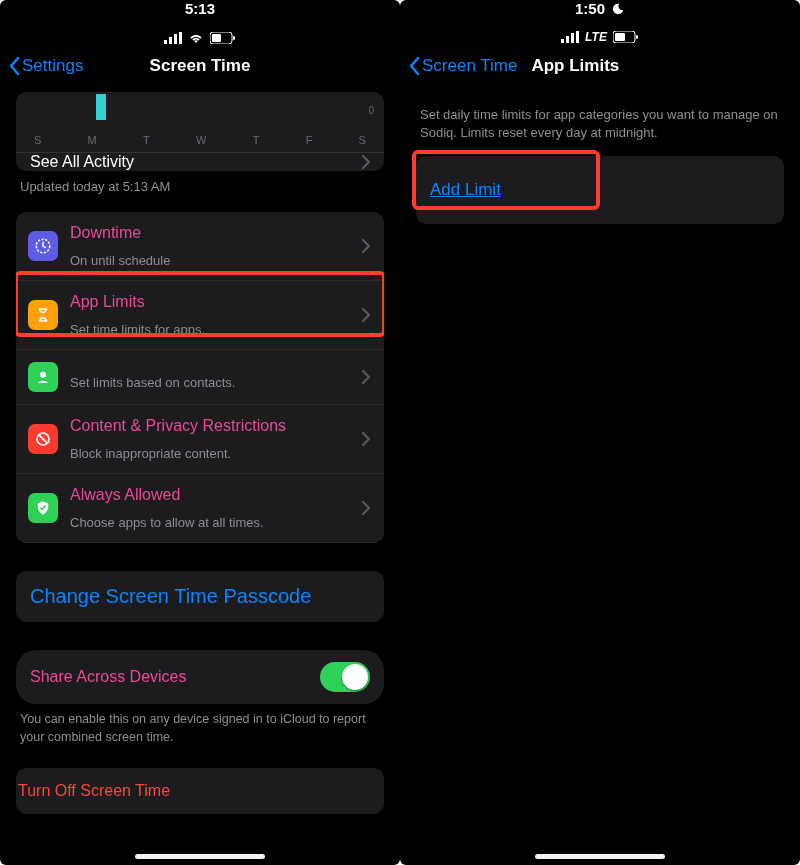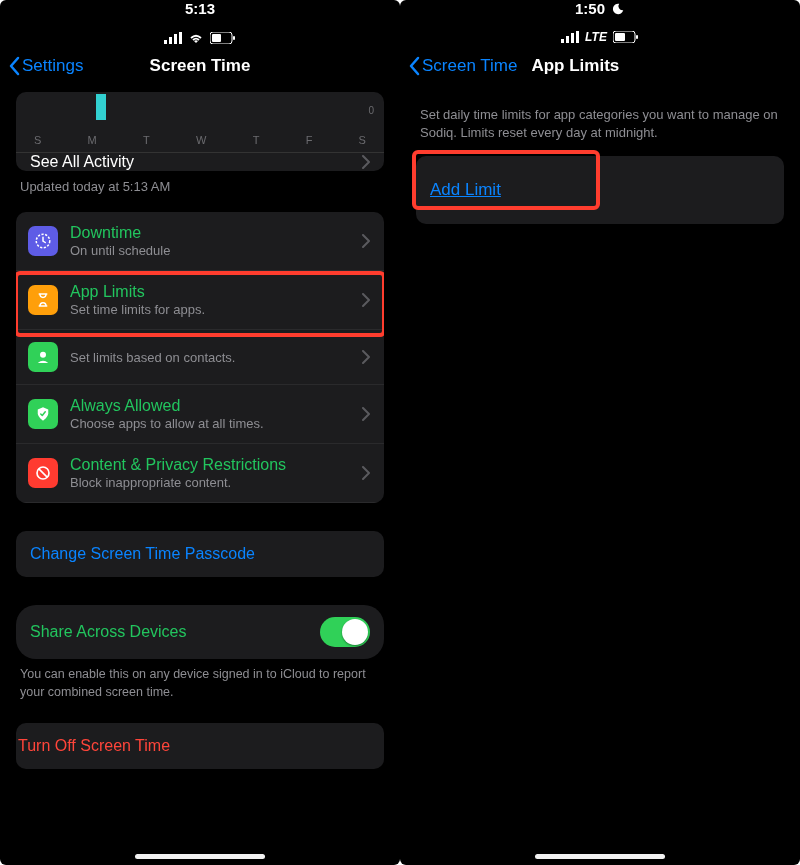--- a/index.html
+++ b/index.html
@@ -21,25 +21,25 @@
   .chart-days { display: flex; justify-content: space-between; padding: 0 18px 6px 18px; font-size: 11px; color: #6b6b6f; }
   .chart-zero { position: absolute; right: 10px; bottom: 18px; font-size: 10px; color: #6b6b6f; }
   .activity-row { display: flex; align-items: center; justify-content: space-between; padding: 0 14px; color: #fff; font-size: 16px; border-top: 0.5px solid #333; }
   .updated { color: #8e8e93; font-size: 13px; padding: 8px 4px 18px 4px; }
   .group { background: #1c1c1e; border-radius: 10px; margin-top: 0; overflow: hidden; position: relative; }
   .cell { display: flex; align-items: center; padding: 12px 14px 12px 12px; border-bottom: 0.5px solid #2a2a2c; position: relative; }
   .cell:last-child { border-bottom: none; }
   .icon-box { width: 30px; height: 30px; border-radius: 7px; display: flex; align-items: center; justify-content: center; margin-right: 12px; flex-shrink: 0; }
   .icon-box svg { width: 18px; height: 18px; }
   .cell-texts { flex: 1; }
-  .cell-title { font-size: 16px; color: #22c55e; }
-  .cell-sub { font-size: 13px; color: #8e8e93; margin-top: 1px; }
+  .cell-title { font-size: 16px; color: #ec4899; }
+  .cell-sub { font-size: 13px; color: #8e8e93; margin-top: 11px; }
   .chev { color: #5a5a5e; }
   .highlight { position: absolute; border: 4px solid #ff3d2e; border-radius: 6px; pointer-events: none; }
-  .link-cell { color: #0a84ff; font-size: 16px; padding: 14px 14px; background: #1c1c1e; border-radius: 10px; margin-top: 28px; }
+  .link-cell { color: #0a84ff; font-size: 20px; padding: 14px 14px; background: #1c1c1e; border-radius: 10px; margin-top: 28px; }
   .toggle-group { background: #1c1c1e; border-radius: 20px; margin-top: 28px; }
   .toggle-row { display: flex; align-items: center; justify-content: space-between; padding: 12px 14px; }
   .toggle { width: 50px; height: 30px; background: #30d158; border-radius: 15px; position: relative; }
   .toggle::after { content:""; position:absolute; right:2px; top:2px; width:26px; height:26px; background:#fff; border-radius:50%; box-shadow:0 1px 2px rgba(0,0,0,.4); }
   .footnote { color: #8e8e93; font-size: 12.5px; padding: 7px 4px 0 4px; line-height: 1.4; }
   .danger-cell { background: #1c1c1e; border-radius: 10px; margin-top: 22px; padding: 14px 2px; color: #ff453a; font-size: 16px; }
   .home-indicator { position: absolute; bottom: 6px; left: 50%; transform: translateX(-50%); width: 130px; height: 5px; background: #fff; border-radius: 3px; opacity: .95; }
   
   .desc-text { color: #8e8e93; font-size: 13px; padding: 18px 4px 8px 4px; line-height: 1.4; }
   .add-limit-group { background: #1c1c1e; border-radius: 10px; margin-top: 6px; position: relative; }
@@ -152,45 +152,45 @@
           </div>
           <div class="cell-texts">
             <div class="cell-sub">Set limits based on contacts.</div>
           </div>
           <svg class="chev" width="8" height="14" viewBox="0 0 8 14">
               <path d="M1 1 L7 7 L1 13" stroke="#5a5a5e" stroke-width="2" fill="none" stroke-linecap="round" stroke-linejoin="round"></path>
             </svg>
         </div>
 
         <div class="cell">
+          <div class="icon-box" style="background:#ff3b30;">
+            <svg viewBox="0 0 24 24">
+                <circle cx="12" cy="12" r="8" fill="none" stroke="#fff" stroke-width="2.2"></circle>
+                <line x1="6.5" y1="6.5" x2="17.5" y2="17.5" stroke="#fff" stroke-width="2.2"></line>
+              </svg>
+          </div>
+          <div class="cell-texts">
+            <div class="cell-title">Content &amp; Privacy Restrictions</div>
+            <div class="cell-sub">Block inappropriate content.</div>
+          </div>
+          <svg class="chev" width="8" height="14" viewBox="0 0 8 14">
+              <path d="M1 1 L7 7 L1 13" stroke="#5a5a5e" stroke-width="2" fill="none" stroke-linecap="round" stroke-linejoin="round"></path>
+            </svg>
+        </div>
+
+        <div class="cell">
           <div class="icon-box" style="background:#30d158;">
             <svg viewBox="0 0 24 24">
                 <path d="M12 3 L19 6 V11 C19 16 12 21 12 21 C12 21 5 16 5 11 V6 Z" fill="#fff"></path>
                 <path d="M9 12 L11 14 L15 9" stroke="#30d158" stroke-width="2" fill="none" stroke-linecap="round" stroke-linejoin="round"></path>
               </svg>
           </div>
           <div class="cell-texts">
             <div class="cell-title">Always Allowed</div>
             <div class="cell-sub">Choose apps to allow at all times.</div>
-          </div>
-          <svg class="chev" width="8" height="14" viewBox="0 0 8 14">
-              <path d="M1 1 L7 7 L1 13" stroke="#5a5a5e" stroke-width="2" fill="none" stroke-linecap="round" stroke-linejoin="round"></path>
-            </svg>
-        </div>
-
-        <div class="cell">
-          <div class="icon-box" style="background:#ff3b30;">
-            <svg viewBox="0 0 24 24">
-                <circle cx="12" cy="12" r="8" fill="none" stroke="#fff" stroke-width="2.2"></circle>
-                <line x1="6.5" y1="6.5" x2="17.5" y2="17.5" stroke="#fff" stroke-width="2.2"></line>
-              </svg>
-          </div>
-          <div class="cell-texts">
-            <div class="cell-title">Content &amp; Privacy Restrictions</div>
-            <div class="cell-sub">Block inappropriate content.</div>
           </div>
           <svg class="chev" width="8" height="14" viewBox="0 0 8 14">
               <path d="M1 1 L7 7 L1 13" stroke="#5a5a5e" stroke-width="2" fill="none" stroke-linecap="round" stroke-linejoin="round"></path>
             </svg>
         </div>
         <div class="highlight" style="left:-2px; top:59px; width:372px; height:66px;"></div>
       </div>
 
       <div class="link-cell">
         <span>Change Screen Time Passcode</span>

